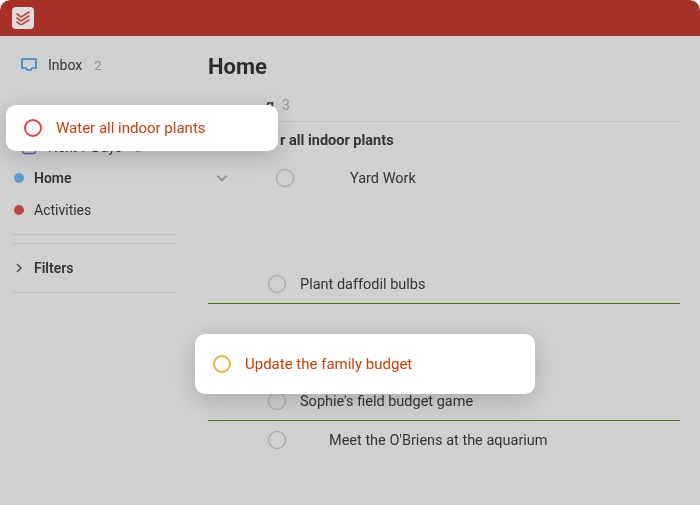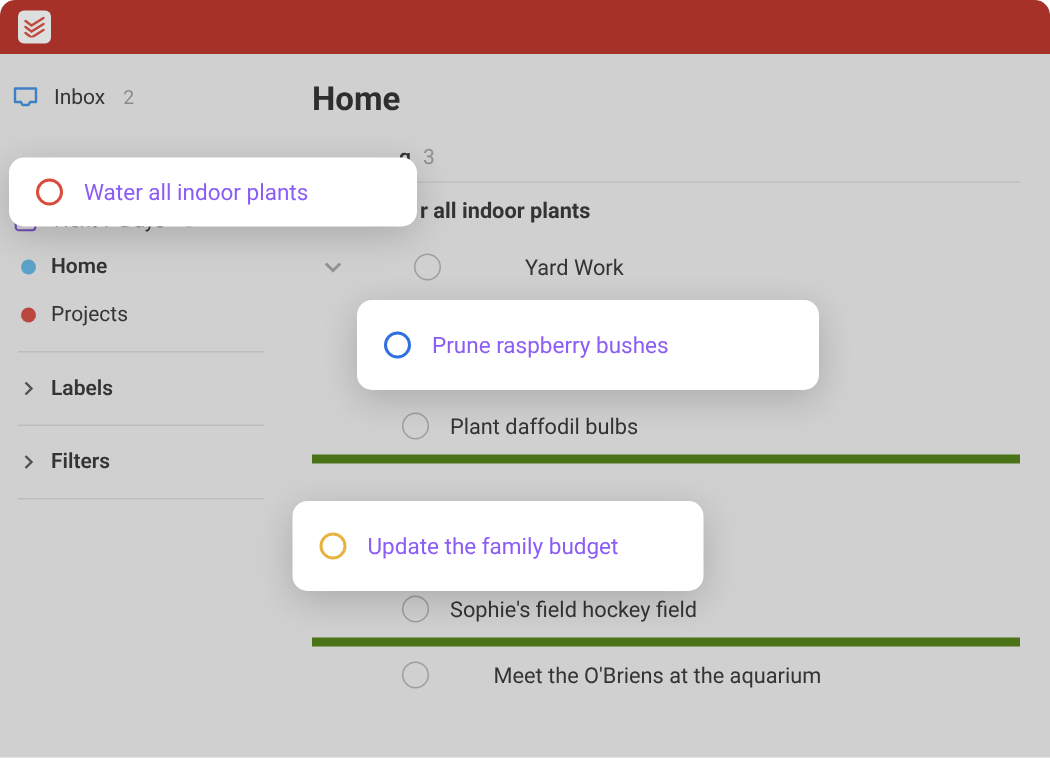--- a/index.html
+++ b/index.html
@@ -6,52 +6,52 @@
   html, body { width: 700px; height: 505px; font-family: -apple-system, BlinkMacSystemFont, "Segoe UI", Roboto, Helvetica, Arial, sans-serif; }
   .stage { position: relative; width: 700px; height: 505px; background: #ececec; overflow: hidden; border-radius: 10px 10px 0 0; }
   .dim { position: absolute; inset: 0; background: rgba(60,60,60,0.16); pointer-events: none; z-index: 5; }
 
   .topbar { height: 36px; background: #b92f26; display:flex; align-items:center; padding:0 12px; border-radius: 10px 10px 0 0; }
   .logo-tile { width:22px; height:22px; background:#fdfdfd; border-radius:4px; display:flex; align-items:center; justify-content:center; }
 
   .app { position:absolute; top:36px; left:0; right:0; bottom:0; display:flex; }
 
   .sidebar { width: 188px; padding-top: 14px; }
-  .side-item { display:flex; align-items:center; gap:10px; padding:6px 8px; font-size:14px; color:#333; cursor:pointer; }
+  .side-item { display:flex; align-items:center; gap:10px; padding:6px 20px; font-size:14px; color:#333; cursor:pointer; }
   .side-item .count { color:#9b9b9b; font-size:13px; margin-left:2px; }
   .side-icon { width:18px; height:18px; display:flex; align-items:center; justify-content:center; }
   .dot { width:10px; height:10px; border-radius:50%; }
   .chev { width:10px; height:10px; display:inline-block; }
   .sidebar hr { border:none; border-top:1px solid #d6d6d6; margin:8px 12px; }
 
   .main { flex:1; padding: 18px 20px 0 20px; overflow:hidden; }
   .page-title { font-size:22px; font-weight:700; color:#2b2b2b; margin-bottom:14px; }
 
   .section-head { display:flex; align-items:center; gap:8px; font-size:14px; color:#333; padding:4px 0; }
   .section-head .sh-count { color:#a0a0a0; }
   .section-head.bold .sh-label { font-weight:600; }
   .rule { height:1px; background:#d9d9d9; margin-top:4px; }
 
-  .task-row { display:flex; align-items:center; padding:10px 0; font-size:14px; color:#333; border-bottom:6px solid #4d7c0f; }
+  .task-row { display:flex; align-items:center; padding:10px 0; font-size:14px; color:#333; border-bottom:1px solid #4d7c0f; }
   .task-row .circle { width:18px; height:18px; border:1.5px solid #b0b0b0; border-radius:50%; margin-right:14px; flex-shrink:0; }
   .task-row.indent1 { padding-left: 30px; font-weight: bold; }
   .task-row.indent2 { padding-left: 60px; }
   .collapse-chev { width:12px; height:12px; margin-right:6px; opacity:.6; }
   .task-row .label { font-size:14.5px; }
 
   .sub-circle { width:18px; height:18px; border:1.5px solid #b0b0b0; border-radius:50%; margin-right:14px; flex-shrink:0; }
 
   
   .float-card { position:absolute; background:#fff; border-radius:10px; box-shadow:0 6px 24px rgba(0,0,0,0.18); display:flex; align-items:center; padding:0 18px; z-index:10; }
   .float-card .fc-circle { width:18px; height:18px; border:2px solid; border-radius:50%; margin-right:14px; flex-shrink:0; }
-  .float-card .fc-label { font-size:15px; color:#8b5cf6; }
+  .float-card .fc-label { font-size:15px; color:#c2410c; }
 
   .fc1 { left:6px;  top:105px; width:272px; height:46px; }
   .fc2 { left:238px; top:200px; width:308px; height:60px; }
-  .fc3 { left:195px; top:334px; width:274px; height:60px; }
+  .fc3 { left:195px; top:334px; width:340px; height:60px; }
 
   .proj-item { display:flex; align-items:center; gap:10px; padding:8px 14px; font-size:14px; color:#333; cursor:pointer; }
   .proj-item.bold { font-weight:600; }
 </style>
 </head>
 <body>
 
 <div class="stage">
 
   <div class="topbar">
@@ -90,30 +90,24 @@
         <span>Next 7 Days</span>
         <span class="count">8</span>
       </div>
 
       <div class="proj-item bold">
         <span class="dot" style="background:#62b4e2"></span>
         <span>Home</span>
       </div>
       <div class="proj-item">
         <span class="dot" style="background:#d24a3f"></span>
-        <span>Projects</span>
+        <span>Activities</span>
       </div>
 
       <hr>
-      <div class="proj-item bold">
-        <svg class="chev" viewBox="0 0 10 10">
-            <path d="M3 1 L7 5 L3 9" fill="none" stroke="#555" stroke-width="1.6"></path>
-          </svg>
-        <span>Labels</span>
-      </div>
       <hr>
       <div class="proj-item bold">
         <svg class="chev" viewBox="0 0 10 10">
             <path d="M3 1 L7 5 L3 9" fill="none" stroke="#555" stroke-width="1.6"></path>
           </svg>
         <span>Filters</span>
       </div>
       <hr>
     </div>
 
@@ -143,38 +137,34 @@
       <div class="task-row indent2">
         <span class="circle"></span>
         <span class="label">Plant daffodil bulbs</span>
       </div>
 
       <div style="height:78px"></div>
 
 
       <div class="task-row indent2">
         <span class="circle"></span>
-        <span class="label">Sophie's field hockey field</span>
+        <span class="label">Sophie's field budget game</span>
       </div>
 
       <div class="task-row indent2" style="border-bottom:none;gap:29px;">
         <span class="circle"></span>
         <span class="label">Meet the O'Briens at the aquarium</span>
       </div>
     </div>
   </div>
 
   <div class="dim"></div>
 
   <div class="float-card fc1">
     <span class="fc-circle" style="border-color:#d94c3d"></span>
     <span class="fc-label">Water all indoor plants</span>
   </div>
-  <div class="float-card fc2">
-    <span class="fc-circle" style="border-color:#2f6fe0"></span>
-    <span class="fc-label">Prune raspberry bushes</span>
-  </div>
   <div class="float-card fc3">
     <span class="fc-circle" style="border-color:#e7b33f"></span>
     <span class="fc-label">Update the family budget</span>
   </div>
 
 </div>
 
 </body></html>

